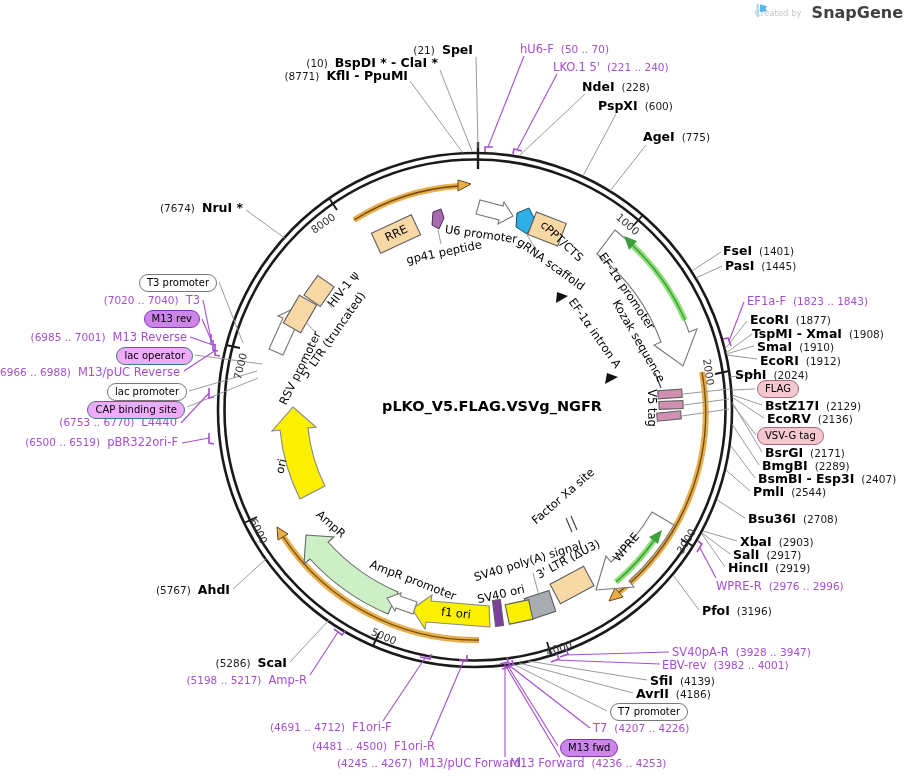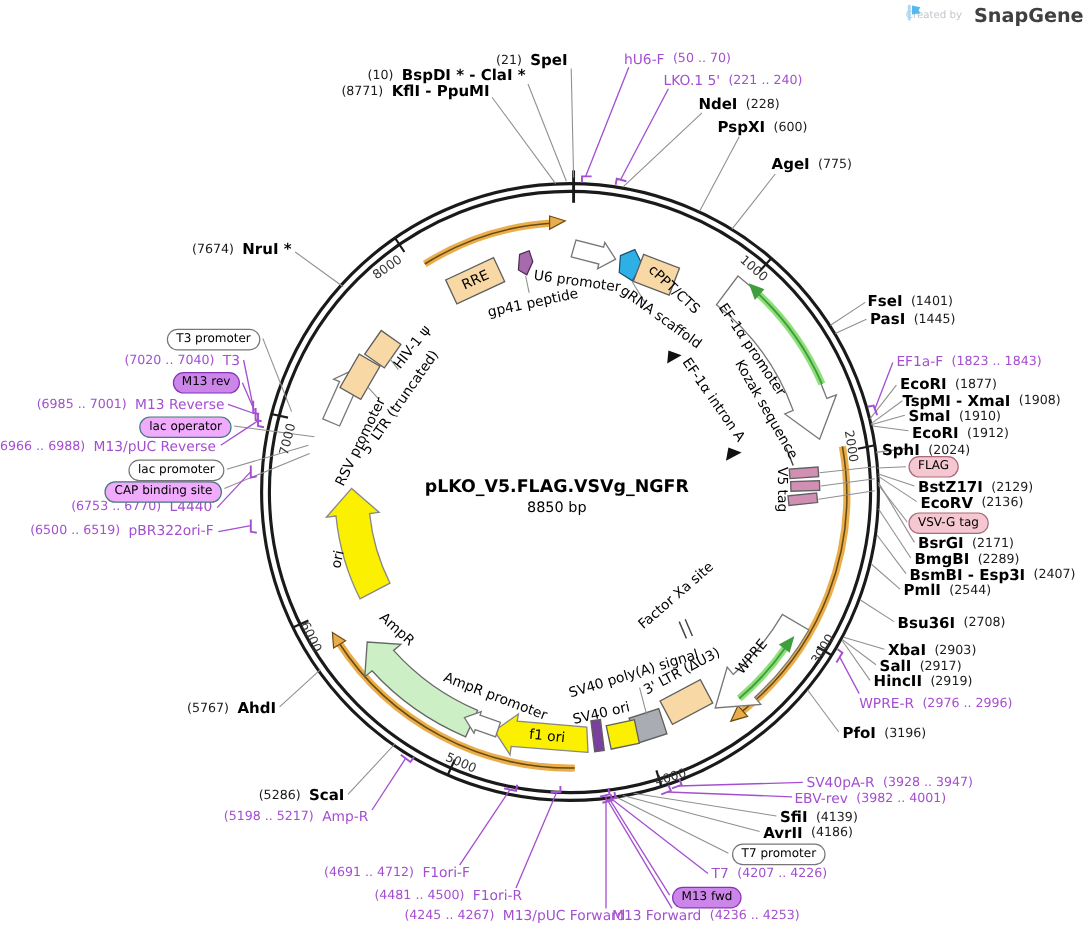--- a/index.html
+++ b/index.html
@@ -9,21 +9,21 @@
   .lab .nm{font-weight:bold;font-size:12.5px;color:#000000}
   .lab .ps{font-size:10.5px;color:#1a1a1a}
   .lab.pu .nm{font-weight:400;font-size:11.5px;color:#A44FD0}
   .lab.pu .ps{color:#A44FD0}
   .bx{position:absolute;font-size:10px;color:#000;padding:0 7px;border-radius:9px;border:1.2px solid #777;background:#fff;white-space:nowrap;line-height:15px;height:16px}
   .bx.teal{background:#f0abfc;border-color:#44787C}
   .bx.pink{background:#F4C7D1;border-color:#A96A79}
   .bx.vio{background:#CC86EA;border-color:#8633B8}
   .ft{position:absolute;white-space:nowrap;font-size:11.5px;color:#000}
   .tk{position:absolute;white-space:nowrap;font-size:10.5px;color:#333}
-  .ttl{position:absolute;left:464px;top:398px;transform:translate(-50%,0);text-align:center}
+  .ttl{position:absolute;left:492px;top:398px;transform:translate(-50%,0);}
   .ttl .nm{font-weight:bold;font-size:14.5px;color:#000}
   .ttl .sz{font-size:12px;color:#000;margin-top:2px}
   .wm{position:absolute;right:4px;top:3px;display:flex;gap:5px;align-items:center}
   .wm .cb{font-size:8.5px;color:#C2C7CC}
   .wm .bn{font-size:16px;color:#404040;font-weight:700}
 </style>
 </head>
 <body>
 
 <div class="stage">
@@ -211,21 +211,20 @@
         <svg width="13" height="15">
           <rect x="1.5" y="1" width="2.5" height="13" rx="1" fill="#AED9F2"></rect>
           <path d="M5 1.5 L12 3 L10.5 5.5 L12 8 L5 9 Z" fill="#56B8EC"></path>
         </svg>
       </span>
   <span class="bn">SnapGene</span>
 </div>
 
 <div class="ttl">
   <div class="nm">pLKO_V5.FLAG.VSVg_NGFR</div>
-  <div class="sz">8850 bp</div>
 </div>
 
 <div class="tk" style="left:628px;top:224px;transform:translate(-50%,-50%) rotate(41deg)">1000</div>
 <div class="tk" style="left:709px;top:372px;transform:translate(-50%,-50%) rotate(81deg)">2000</div>
 <div class="tk" style="left:686px;top:541px;transform:translate(-50%,-50%) rotate(-59deg)">3000</div>
 <div class="tk" style="left:559px;top:648px;transform:translate(-50%,-50%) rotate(-17deg)">4000</div>
 <div class="tk" style="left:384px;top:636px;transform:translate(-50%,-50%) rotate(23deg)">5000</div>
 <div class="tk" style="left:259px;top:531px;transform:translate(-50%,-50%) rotate(64deg)">6000</div>
 <div class="tk" style="left:240px;top:366px;transform:translate(-50%,-50%) rotate(-76deg)">7000</div>
 <div class="tk" style="left:323px;top:223px;transform:translate(-50%,-50%) rotate(-35deg)">8000</div>

